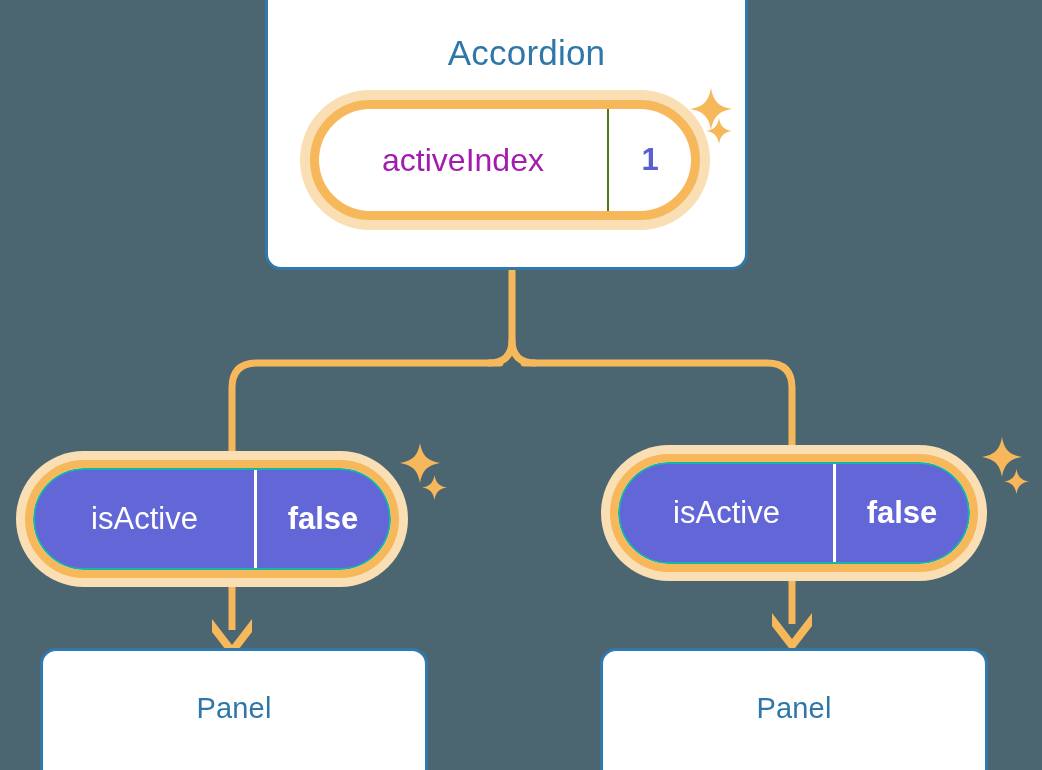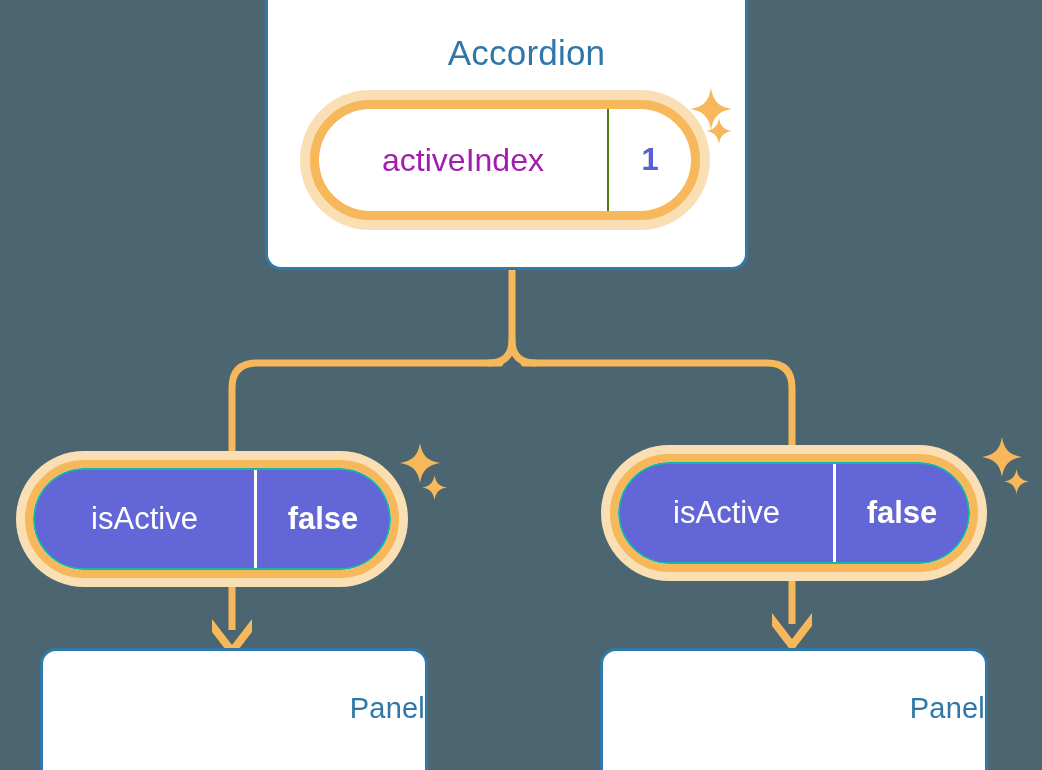--- a/index.html
+++ b/index.html
@@ -68,21 +68,20 @@
   .panel-card {
     width: 388px;
     height: 138px;
   }
   #panel-left  { left: 40px;  top: 648px; }
   #panel-right { left: 600px; top: 648px; }
   .panel-title {
     margin-top: 40px;
     font-size: 29px;
     line-height: 34px;
-    text-align: right;
   }
 
   
   .pill-wrap {
     position: absolute;
     z-index: 4;
     box-sizing: border-box;
     border-radius: 999px;
     
     background: #fadfb4;

